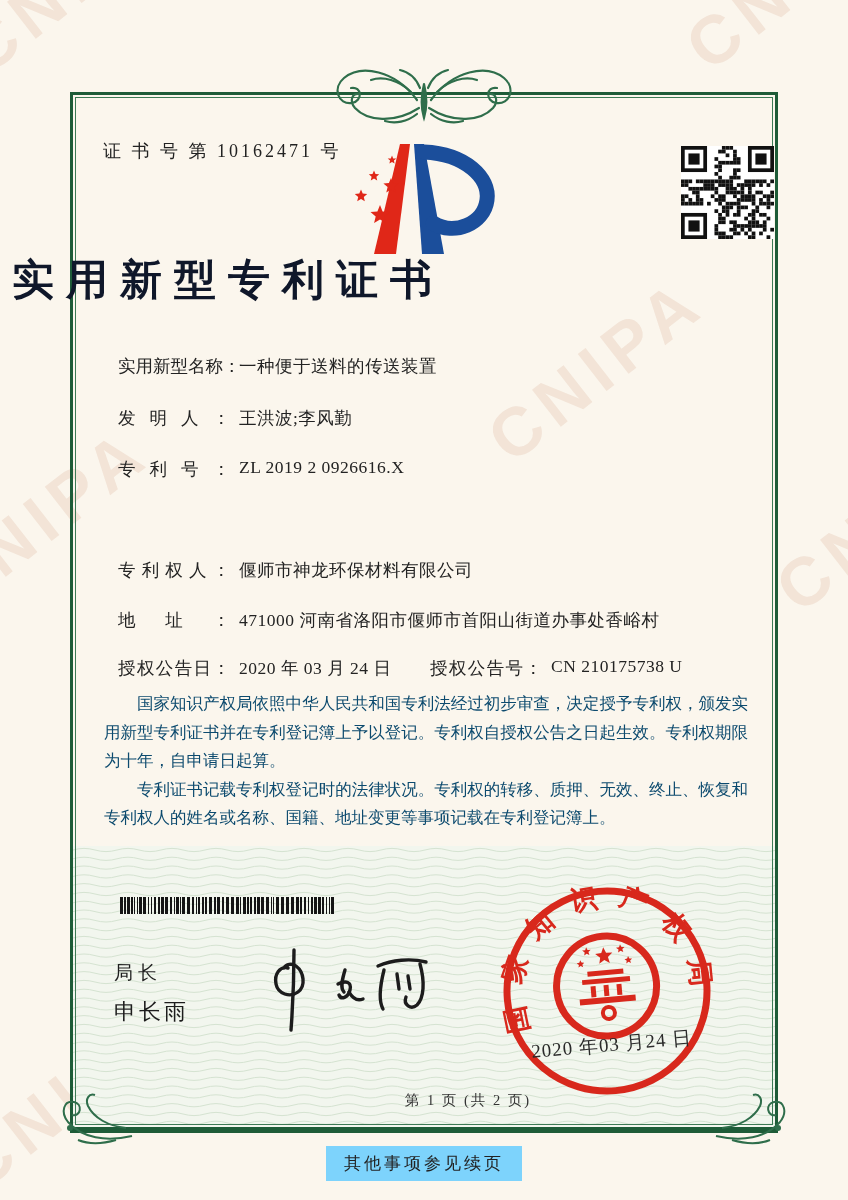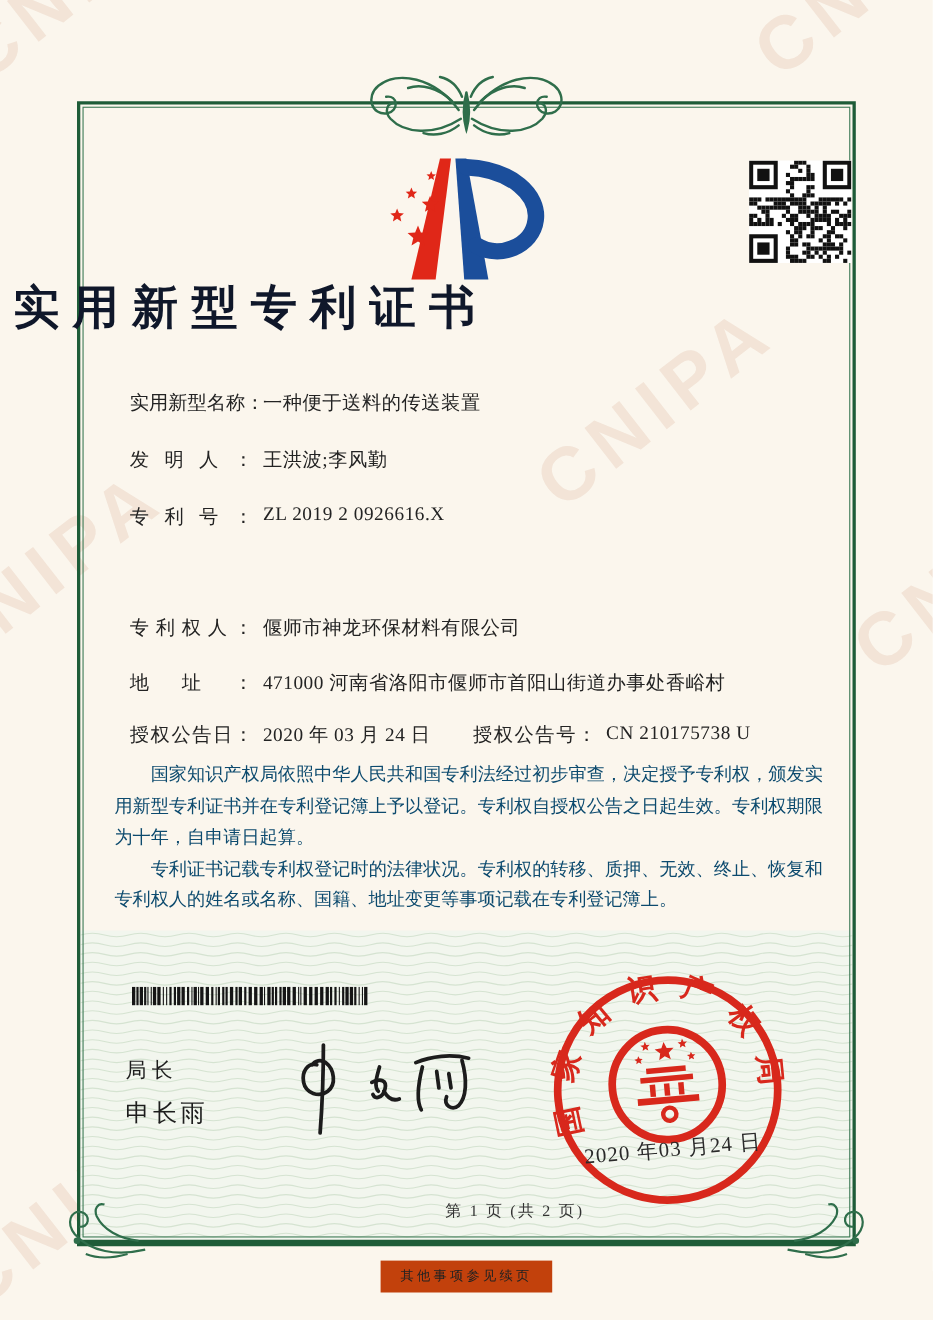--- a/index.html
+++ b/index.html
@@ -54,21 +54,21 @@
   .seal-date{
     position:absolute;left:0;top:148px;width:214px;text-align:center;
     font-size:19px;letter-spacing:1px;color:#2a2a2a;white-space:nowrap;
   }
   .page-num{
     position:absolute;left:70px;top:1091px;width:796px;text-align:center;
     font-size:14.5px;letter-spacing:2px;color:#333;
   }
   .note{
     position:absolute;left:50%;top:1146px;transform:translateX(-50%);
-    background:#c2410c;padding:6px 18px;font-size:12px;letter-spacing:3px;color:#222;
+    background:#7dd3fc;padding:6px 18px;font-size:17px;letter-spacing:3px;color:#222;
   }
   .ornament{position:absolute;left:299px;top:58px;}
   .corner-fl{position:absolute;}
 </style>
 </head>
 <body>
 
 <div class="page">
 
   <span class="wm" style="left:-55px;top:-58px">CNIPA</span>
@@ -149,20 +149,21 @@
   </svg>
   <svg class="corner-fl" style="left:714px;top:1088px" width="78" height="58" viewBox="0 0 78 58">
     <g transform="translate(78,0) scale(-1,1)" fill="none" stroke="#2f6e4b" stroke-width="2">
       <path d="M76,48 C50,54 26,50 12,34 C4,24 8,12 18,14 C27,16 25,29 16,27"></path>
       <path d="M70,40 C52,38 38,30 32,18 C29,11 33,5 39,7"></path>
       <path d="M60,52 C46,56 32,56 22,52"></path>
       <circle cx="14" cy="40" r="3" fill="#2f6e4b" stroke="none"></circle>
     </g>
   </svg>
 
+  <div class="cert-no">证 书 号 第 10162471 号</div>
 
   <svg class="logo" width="170" height="124" viewBox="0 0 170 124">
     <polygon points="62,8 72,8 58,118 36,118" fill="#e02718"></polygon>
     <polygon points="76,8 86,8 106,118 84,118" fill="#1b4e9b"></polygon>
     <path d="M86,16 C128,18 152,42 149,64 C146,88 116,100 95,87" fill="none" stroke="#1b4e9b" stroke-width="15" stroke-linecap="round"></path>
     <g id="logo-stars">
         <polygon points="54.0,19.5 55.2,22.4 58.3,22.6 55.9,24.6 56.6,27.6 54.0,26.0 51.4,27.6 52.1,24.6 49.7,22.6 52.8,22.4 " fill="#e02718"></polygon>
         <polygon points="36.0,34.5 37.5,38.0 41.2,38.3 38.4,40.8 39.2,44.4 36.0,42.5 32.8,44.4 33.6,40.8 30.8,38.3 34.5,38.0 " fill="#e02718"></polygon>
         <polygon points="53.0,42.0 55.1,47.1 60.6,47.5 56.4,51.1 57.7,56.5 53.0,53.6 48.3,56.5 49.6,51.1 45.4,47.5 50.9,47.1 " fill="#e02718"></polygon>
         <polygon points="23.0,53.5 24.7,57.6 29.2,58.0 25.8,60.9 26.8,65.3 23.0,62.9 19.2,65.3 20.2,60.9 16.8,58.0 21.3,57.6 " fill="#e02718"></polygon>

